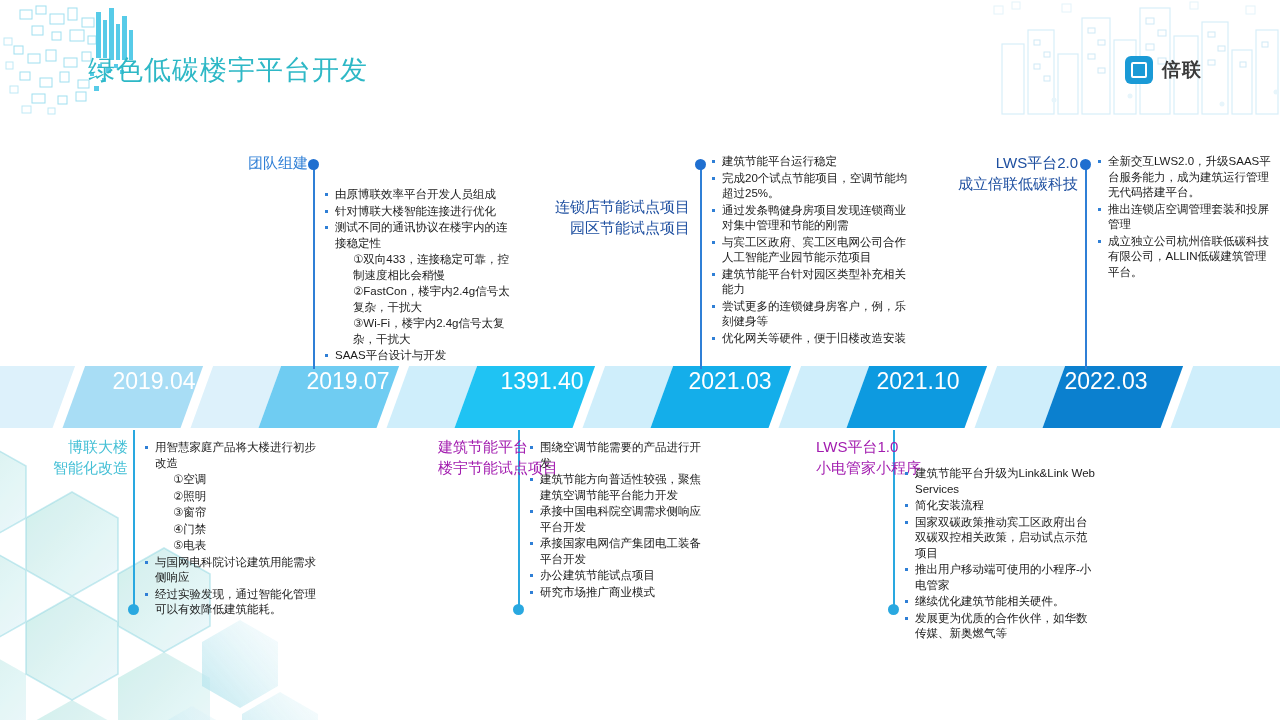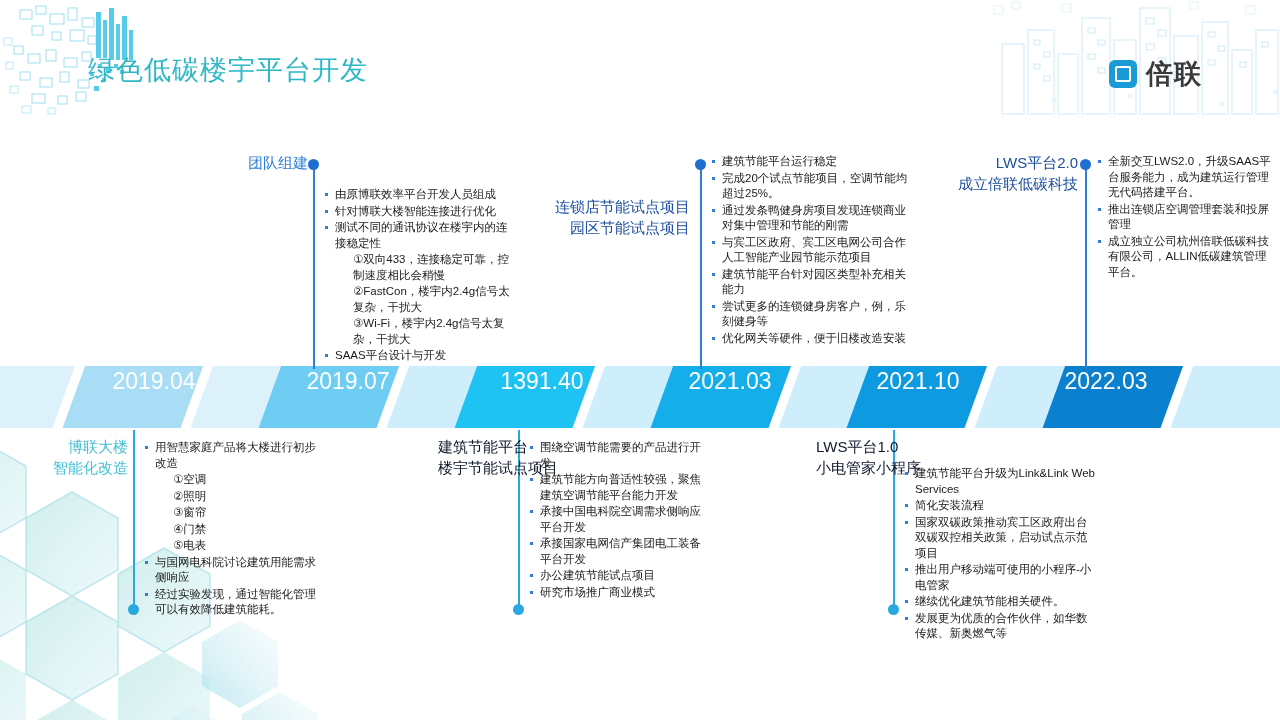--- a/index.html
+++ b/index.html
@@ -25,21 +25,21 @@
   .logo{
     position:absolute;right:78px;top:56px;display:flex;align-items:center;gap:9px;
   }
   .logo-mark{
     width:28px;height:28px;border-radius:6px;background:#1a9ad6;
     display:flex;align-items:center;justify-content:center;
   }
   .logo-mark i{
     display:block;width:12px;height:12px;border:2px solid #ffffff;border-radius:2px;
   }
-  .logo-text{font-size:27px;color:#3a3a3a;font-weight:bold;letter-spacing:1px;}
+  .logo-text{font-size:19px;color:#3a3a3a;font-weight:bold;letter-spacing:1px;}
 
   
   .band{position:absolute;left:0;top:366px;width:1280px;height:62px;overflow:hidden;}
   .band .slab{
     position:absolute;top:-8px;height:78px;
     transform:skewX(-20deg);transform-origin:top left;
   }
   .band-label{
     position:absolute;top:368px;width:108px;text-align:center;
     color:#ffffff;font-size:23px;line-height:27px;pointer-events:none;
@@ -56,21 +56,21 @@
   .node.light{background:#29a8e0;}
 
   
   .blk{position:absolute;}
   .blk .hdr{
     font-size:15px;line-height:21px;text-align:right;white-space:nowrap;
   }
   .hdr.dark{color:#1e4fa0;}
   .hdr.mid{color:#2f7fd6;}
   .hdr.cyan{color:#46c0d6;}
-  .hdr.sky{color:#0f172a;margin-left:48px;}
+  .hdr.sky{color:#a21caf;margin-left:48px;}
 
   ul.bl{list-style:none;margin:0;padding:0;}
   ul.bl > li{
     position:relative;padding-left:12px;margin:0 0 1px 0;
     font-size:11.5px;line-height:15.5px;color:#1a1a1a;
   }
   ul.bl > li::before{
     content:"";position:absolute;left:2px;top:6px;
     width:3px;height:3px;background:#2f7fd6;
   }

